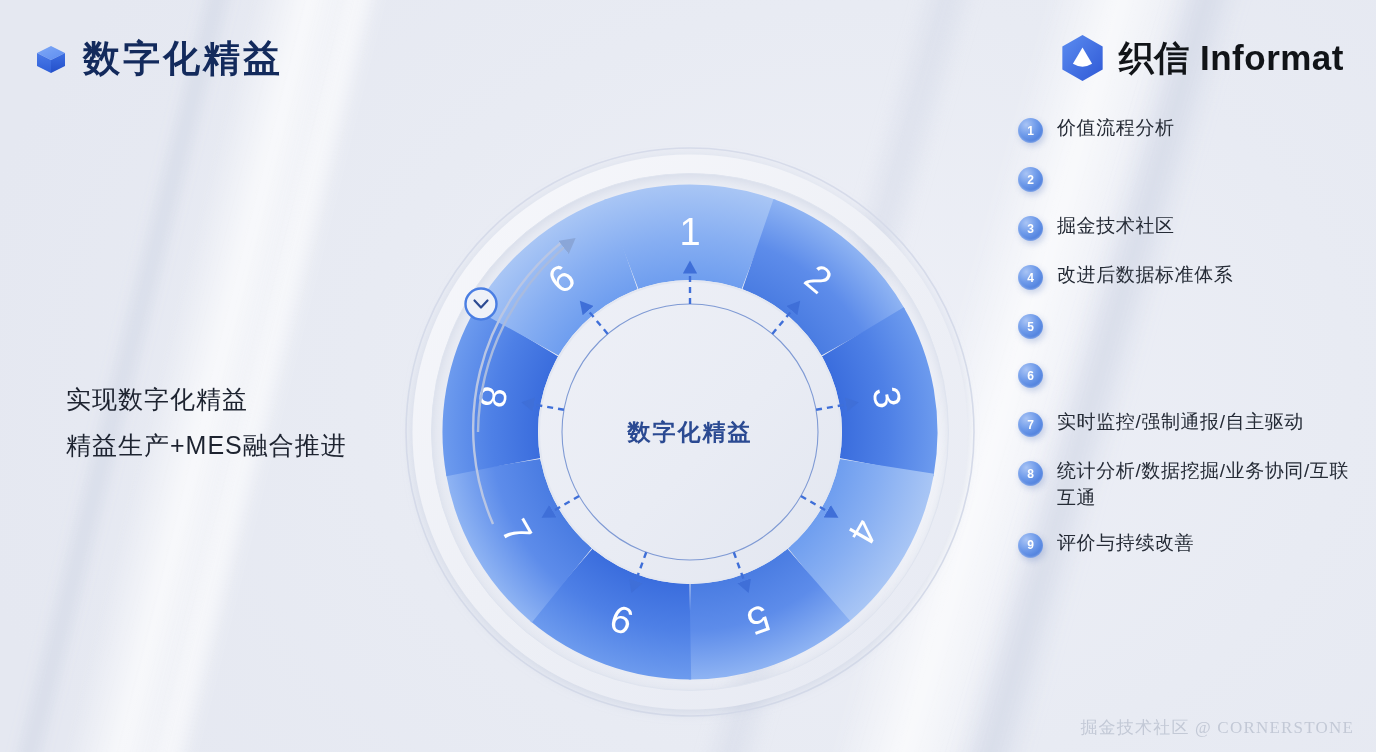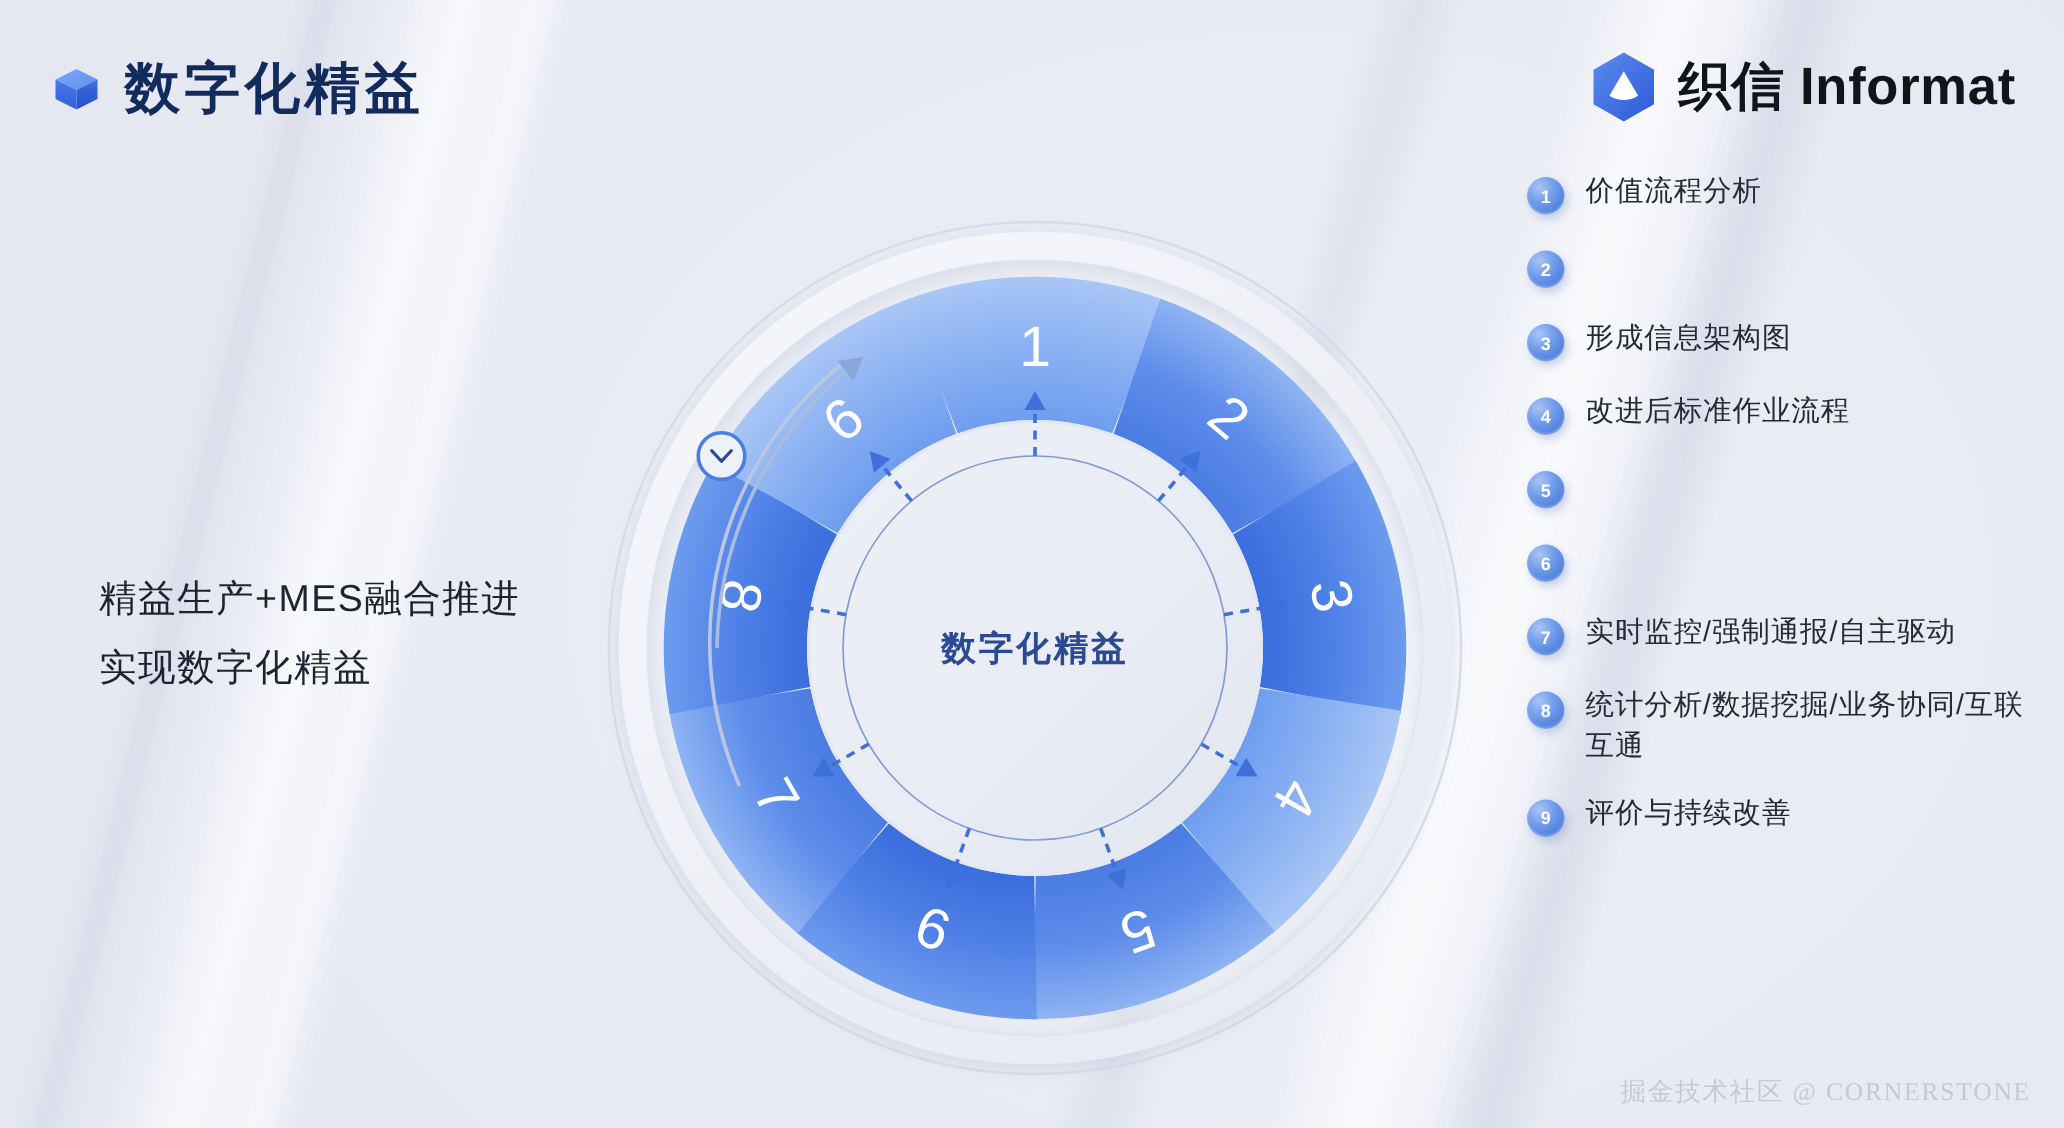--- a/index.html
+++ b/index.html
@@ -38,21 +38,21 @@
     position:absolute;left:34px;top:34px;display:flex;align-items:center;gap:15px;
   }
   #cube-icon{width:34px;height:34px;display:block;}
   #header-title-text{
     font-size:37px;font-weight:bold;color:#132a5c;letter-spacing:3px;
     font-family:"Liberation Sans","DejaVu Sans",sans-serif;
     white-space:nowrap;
   }
 
   #brand-logo{
-    position:absolute;right:32px;top:34px;display:flex;align-items:flex-start;gap:14px;
+    position:absolute;right:32px;top:34px;display:flex;align-items:flex-end;gap:14px;
   }
   #hex-icon{width:45px;height:48px;display:block;}
   #brand-name{
     font-size:35px;font-weight:bold;color:#111418;letter-spacing:.5px;white-space:nowrap;
     font-family:"Liberation Sans","DejaVu Sans",sans-serif;
   }
 
   
   #left-caption{
     position:absolute;left:66px;top:376px;width:340px;
@@ -146,22 +146,22 @@
           <stop offset="100%" stop-color="#2f59d6"></stop>
       </linearGradient>
     </defs>
     <polygon points="23,1 44,13 44,37 23,49 2,37 2,13" fill="url(#hexG)"></polygon>
     <path d="M23,14 L33,31 Q23,37 13,31 Z" fill="#ffffff"></path>
   </svg>
   <div id="brand-name">织信 Informat</div>
 </div>
 
 <div id="left-caption">
+  <div class="cap-line">实现数字化精益</div>
   <div class="cap-line">精益生产+MES融合推进</div>
-  <div class="cap-line">实现数字化精益</div>
 </div>
 
 <div id="wheel-wrap">
   <svg id="wheel-svg" viewBox="0 0 600 600">
     <defs>
 
       <radialGradient id="gLight" cx="300" cy="300" r="248" gradientUnits="userSpaceOnUse">
         <stop offset="0.50" stop-color="#5f93ed"></stop>
         <stop offset="0.78" stop-color="#86aef2"></stop>
         <stop offset="1" stop-color="#a9c6f5"></stop>
@@ -281,25 +281,25 @@
 <div id="right-list">
   <div class="list-item">
     <div class="badge">1</div>
     <div class="item-label">价值流程分析</div>
   </div>
   <div class="list-item">
     <div class="badge">2</div>
   </div>
   <div class="list-item">
     <div class="badge">3</div>
-    <div class="item-label">形成信息架构图</div>
+    <div class="item-label">掘金技术社区</div>
   </div>
   <div class="list-item">
     <div class="badge">4</div>
-    <div class="item-label">改进后标准作业流程</div>
+    <div class="item-label">改进后数据标准体系</div>
   </div>
   <div class="list-item">
     <div class="badge">5</div>
   </div>
   <div class="list-item">
     <div class="badge">6</div>
   </div>
   <div class="list-item">
     <div class="badge">7</div>
     <div class="item-label">实时监控/强制通报/自主驱动</div>

